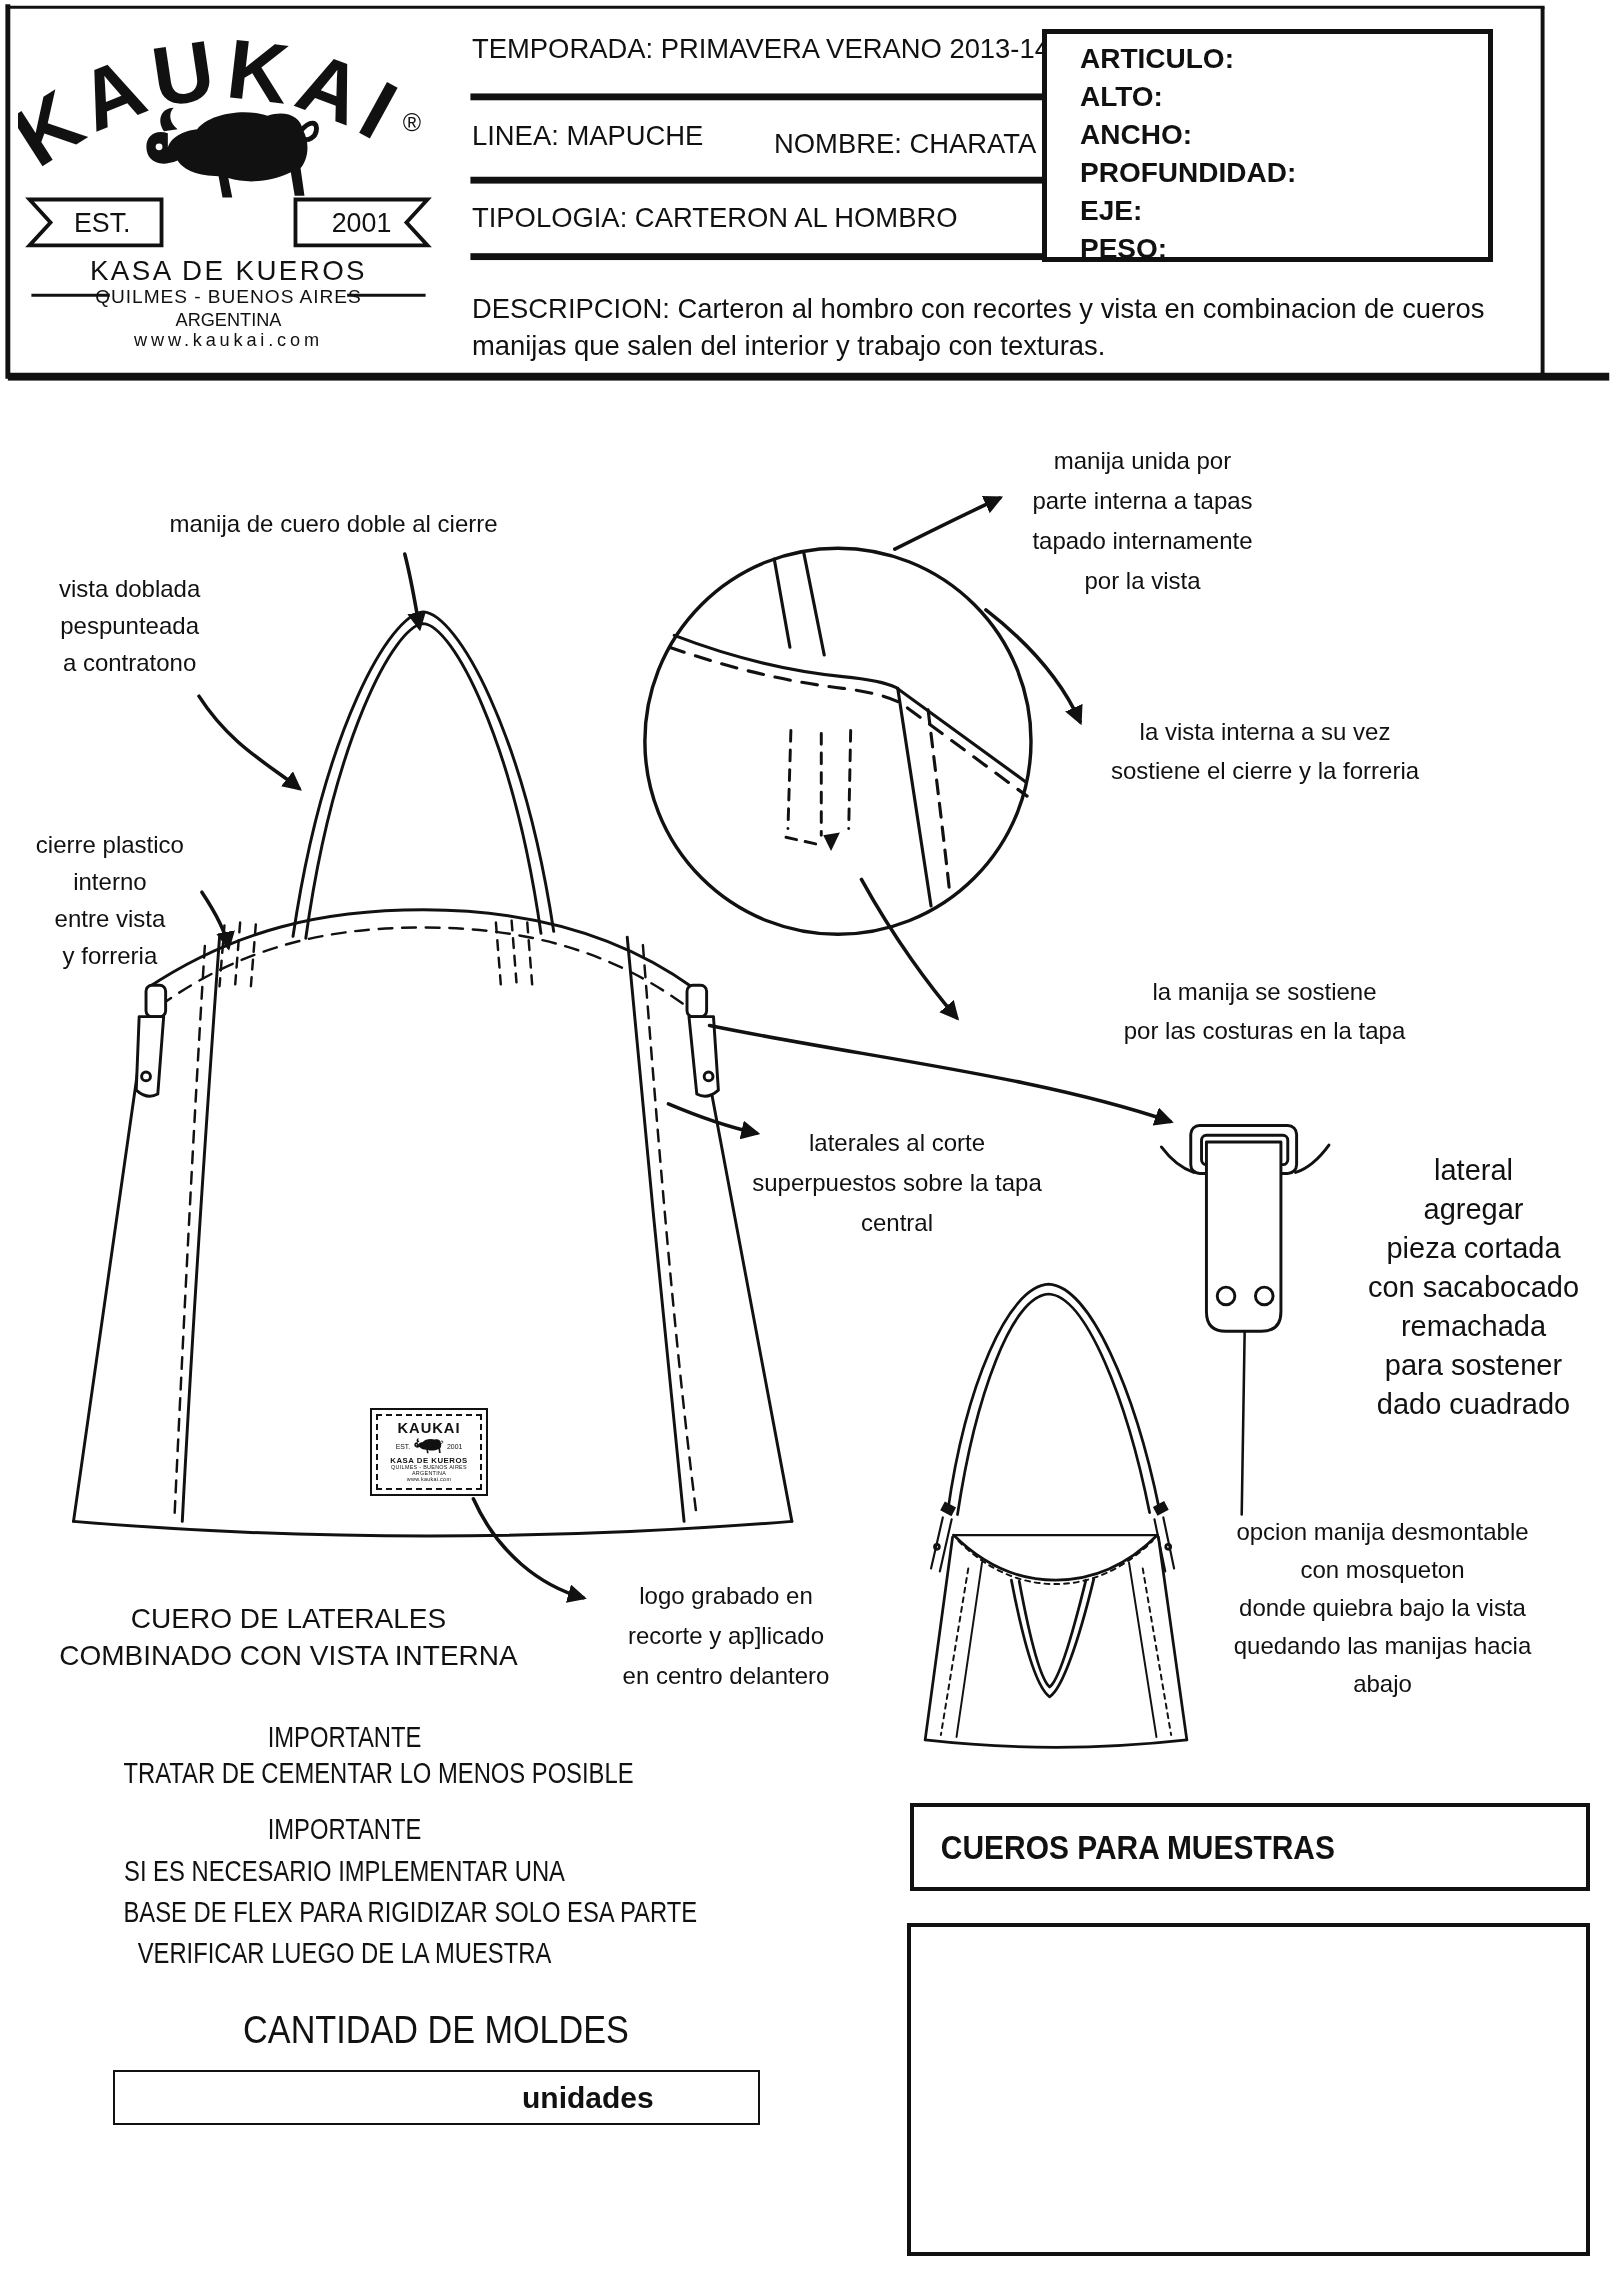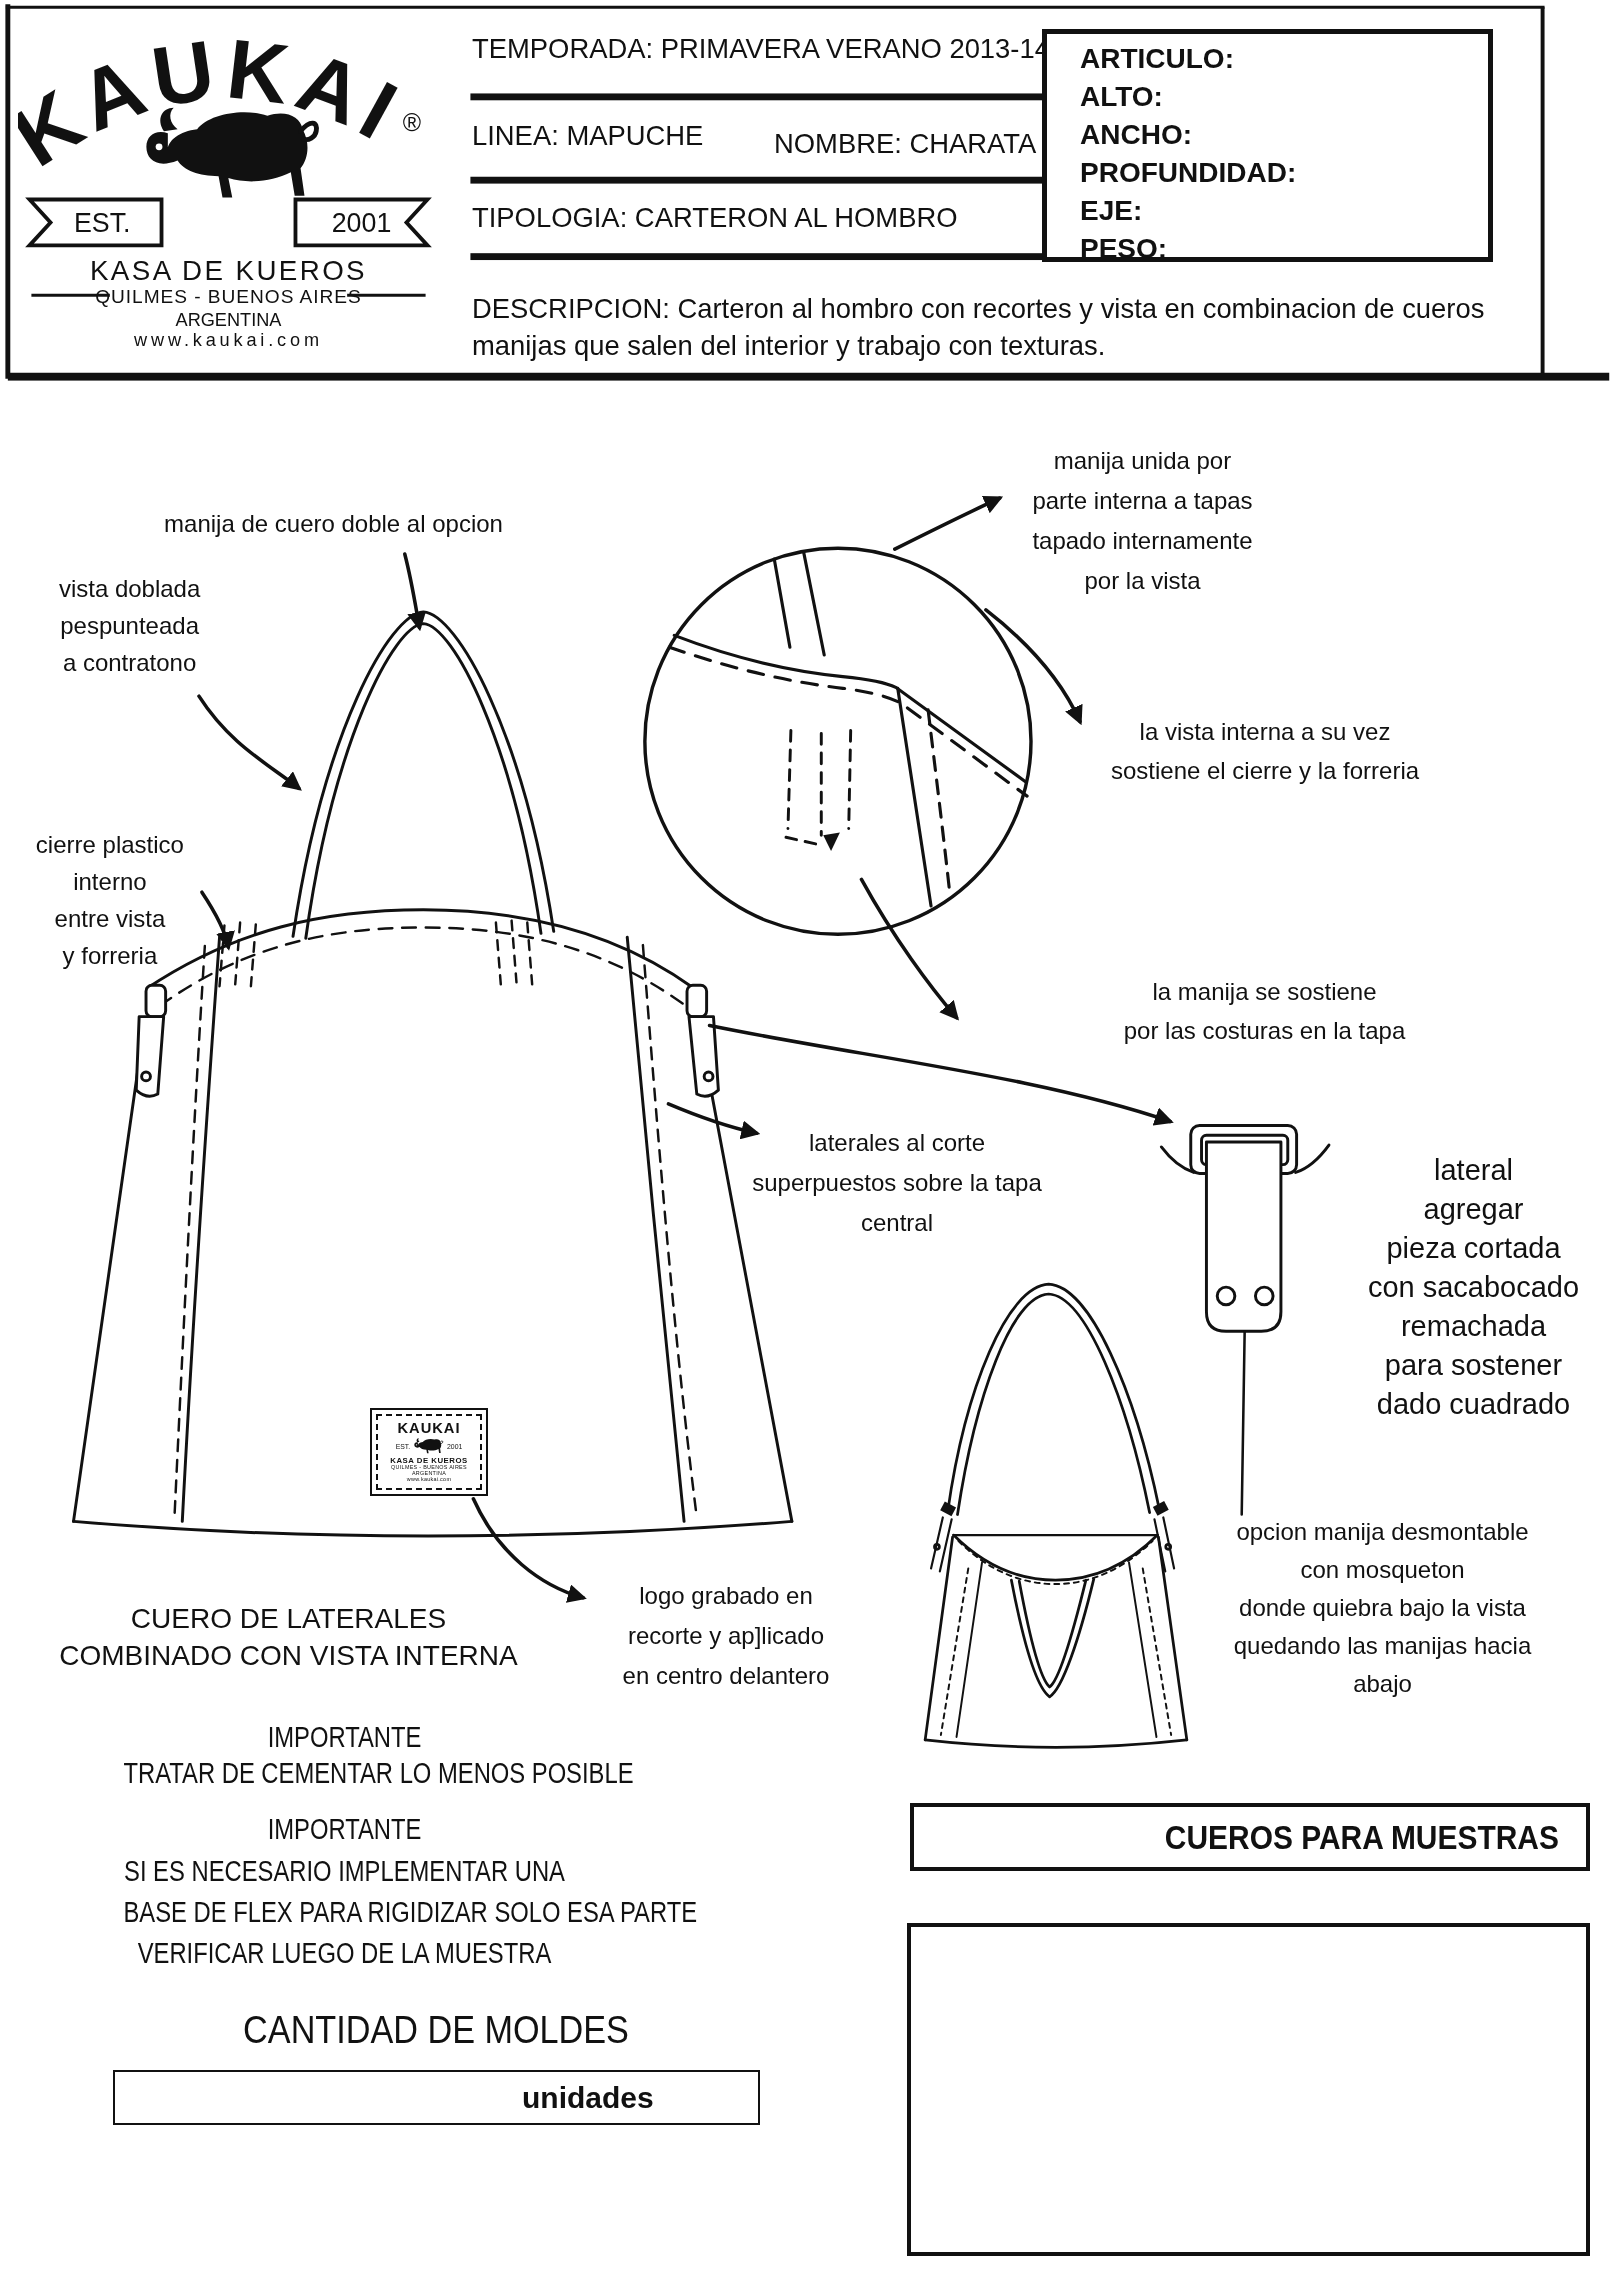--- a/index.html
+++ b/index.html
@@ -201,21 +201,21 @@
 
   <div class="box" style="left:1042px;top:29px;width:451px;height:233px;border-width:5.9px;padding:5.9px 0 0 33px">
     <div class="spec-line">ARTICULO:</div>
     <div class="spec-line">ALTO:</div>
     <div class="spec-line">ANCHO:</div>
     <div class="spec-line">PROFUNDIDAD:</div>
     <div class="spec-line">EJE:</div>
     <div class="spec-line">PESO:</div>
   </div>
 
-  <div class="ann" style="left:113px;top:504px;width:441px">manija de cuero doble al opcion</div>
+  <div class="ann" style="left:113px;top:504px;width:441px">manija de cuero doble al cierre</div>
   <div class="ann" style="left:21.6px;top:570px;width:216px;line-height:37px">vista doblada
 pespunteada
 a contratono</div>
   <div class="ann" style="left:2.9px;top:826px;width:214px;line-height:37px">cierre plastico
 interno
 entre vista
 y forreria</div>
   <div class="ann" style="left:1014px;top:441px;width:257px;line-height:40px">manija unida por
 parte interna a tapas
 tapado internamente
@@ -268,19 +268,19 @@
   <div class="note" style="left:75px;top:1851px;width:539px;font-size:29px;line-height:41px">SI ES NECESARIO IMPLEMENTAR UNA
 BASE DE FLEX PARA RIGIDIZAR SOLO ESA PARTE
 VERIFICAR LUEGO DE LA MUESTRA</div>
 
   <div class="note" style="left:191px;top:2009px;width:490px;font-size:38px;transform:scaleX(.9)">CANTIDAD DE MOLDES</div>
 
   <div class="box" style="left:113px;top:2070px;width:647px;height:55px;border-width:2.9px;display:flex;align-items:center">
     <div style="font-size:30px;padding-left:407px">unidades</div>
   </div>
 
-  <div class="box" style="left:910px;top:1803px;width:680px;height:68px;display:flex;align-items:center;justify-content:flex-end">
+  <div class="box" style="left:910px;top:1803px;width:680px;height:88px;display:flex;align-items:center;justify-content:flex-start">
     <div style="font-size:34px;transform:scaleX(.88)">CUEROS PARA MUESTRAS</div>
   </div>
   <div class="box" style="left:907px;top:1923px;width:683px;height:333px"></div>
 
 </div>
 
 
 </body></html>

